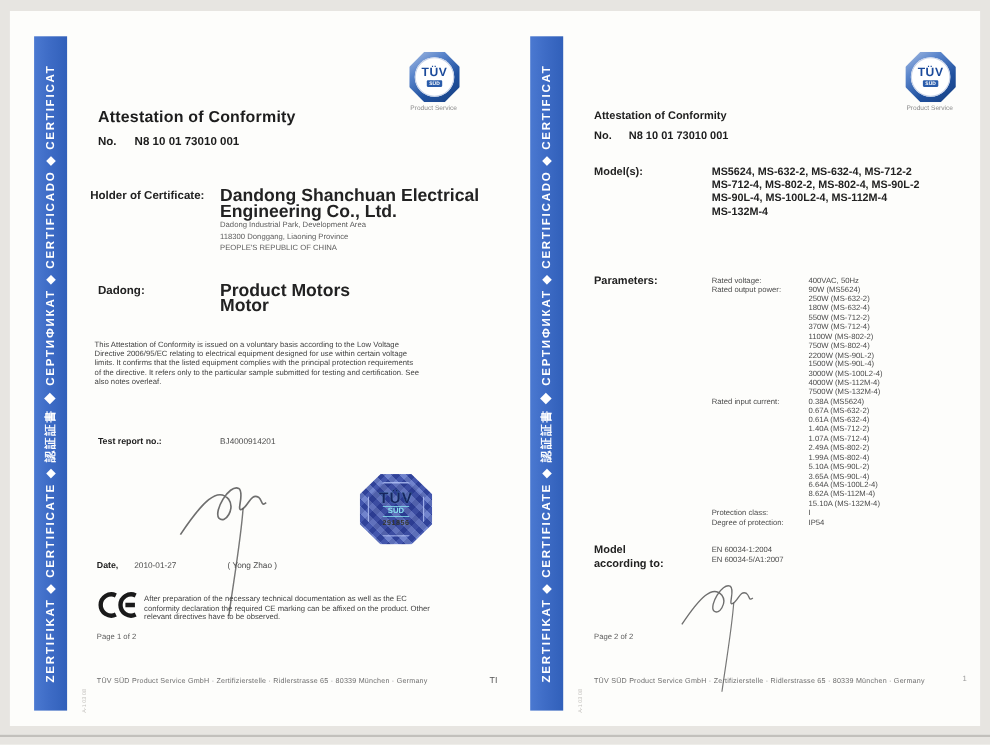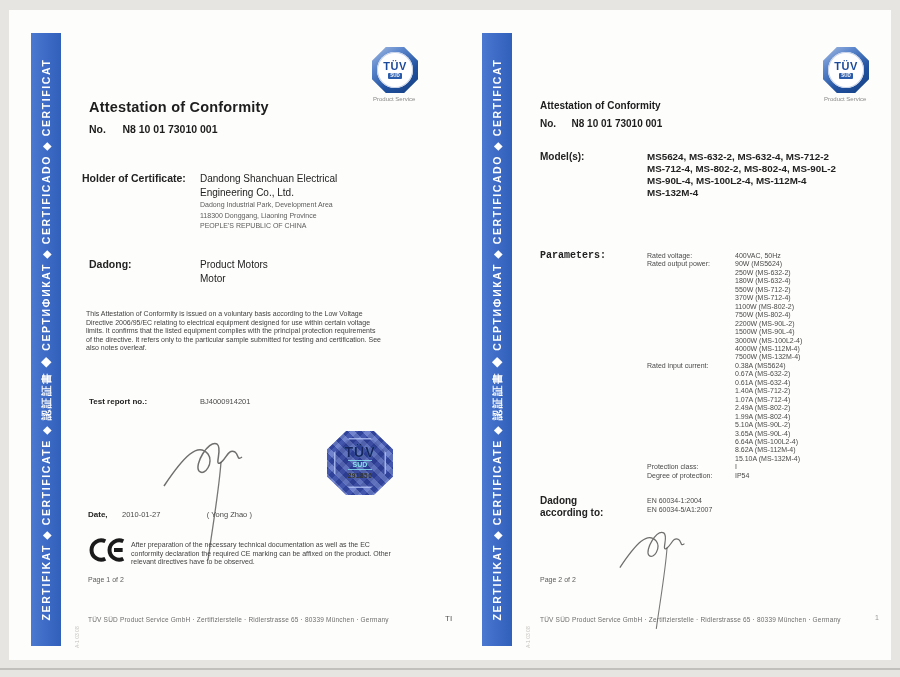--- a/index.html
+++ b/index.html
@@ -62,21 +62,21 @@
     display:flex; flex-direction:column; align-items:center; justify-content:center;
   }
   .holo-tuv { color:#17255f; font-weight:bold; font-size:14px; line-height:13px; letter-spacing:1px; text-shadow:0 0 1px rgba(120,220,240,.6); }
   .holo-sued { color:#86e2ef; font-weight:bold; font-size:7px; line-height:8px; border-top:1px solid rgba(134,226,239,.8); border-bottom:1px solid rgba(134,226,239,.8); padding:0 5px; margin-top:1px; }
   .holo-num { color:#33352c; font-weight:bold; font-size:6.5px; line-height:8px; margin-top:2px; letter-spacing:.5px; }
 
   .t-title { font-weight:bold; color:#1d1d1d; font-size:14.5px; letter-spacing:.2px; }
   .t-title-sm { font-weight:bold; color:#1d1d1d; font-size:10px; }
   .t-no { font-weight:bold; color:#1d1d1d; font-size:10.5px;text-align:center; }
   .t-label { font-weight:bold; color:#222; font-size:10.5px; }
-  .t-value-b { font-weight:normal; color:#222; font-size:10px; line-height:13.5px; }
+  .t-value-b { font-weight:bold; color:#222; font-size:16px; line-height:13.5px; }
   .t-small { color:#5c5c5c; font-size:7px; line-height:10.5px; }
   .t-body { color:#424242; font-size:7px; line-height:8.6px; }
   .t-footer { color:#6e6e6e; font-size:6.5px; letter-spacing:.2px; }
   .prelines { white-space:pre-line; }
 
   .param-grid { font-size:7px; line-height:8.45px; color:#4a4a4a; }
   .param-row { display:flex; }
   .param-k { flex:0 0 88px; }
   .param-v { flex:1; }
 
@@ -181,21 +181,21 @@
   <span class="t-no" style="font-size:10px;">No.</span>
   <span class="t-no" style="font-size:10px; margin-left:11px;">N8 10 01 73010 001</span>
 </div>
 
 <div class="abs t-label" style="left:540px; top:151px; font-size:10px;">Model(s):</div>
 <div class="abs prelines" style="left:647px; top:151px; font-weight:bold; font-size:9.8px; line-height:12px; color:#222;">MS5624, MS-632-2, MS-632-4, MS-712-2
 MS-712-4, MS-802-2, MS-802-4, MS-90L-2
 MS-90L-4, MS-100L2-4, MS-112M-4
 MS-132M-4</div>
 
-<div class="abs t-label" style="left:540px; top:250px; font-size:10px;font-family:Liberation Mono, monospace;">Parameters:</div>
+<div class="abs t-label" style="left:540px; top:250px; font-size:10px;">Parameters:</div>
 <div class="abs param-grid" style="left:647px; top:252px; width:240px;">
   <div class="param-row">
     <div class="param-k">Rated voltage:</div>
     <div class="param-v prelines">400VAC, 50Hz</div>
   </div>
   <div class="param-row">
     <div class="param-k">Rated output power:</div>
     <div class="param-v prelines">90W (MS5624)
 250W (MS-632-2)
 180W (MS-632-4)
@@ -227,21 +227,21 @@
   <div class="param-row">
     <div class="param-k">Protection class:</div>
     <div class="param-v prelines">I</div>
   </div>
   <div class="param-row">
     <div class="param-k">Degree of protection:</div>
     <div class="param-v prelines">IP54</div>
   </div>
 </div>
 
-<div class="abs t-label prelines" style="left:540px; top:495px; font-size:10px; line-height:12px;">Dadong
+<div class="abs t-label prelines" style="left:540px; top:495px; font-size:10px; line-height:12px;">Model
 according to:</div>
 <div class="abs prelines" style="left:647px; top:496px; font-size:7px; line-height:9px; color:#4a4a4a;">EN 60034-1:2004
 EN 60034-5/A1:2007</div>
 
 <div class="abs" style="left:605px; top:513px;">
   <svg width="115" height="120" viewBox="0 0 115 145">
     <path d="M6 66 C 26 36, 40 22, 50 34 C 56 42, 47 57, 41 51 C 36 45, 50 20, 59 24 C 65 28, 56 46, 62 43 C 68 40, 70 28, 77 32 C 81 35, 79 41, 84 37" fill="none" stroke="#555" stroke-width="1.5" opacity="0.85"></path>
     <path d="M63 42 C 61 70, 55 104, 50 140" fill="none" stroke="#555" stroke-width="1.3" opacity="0.8"></path>
   </svg>
 </div>

